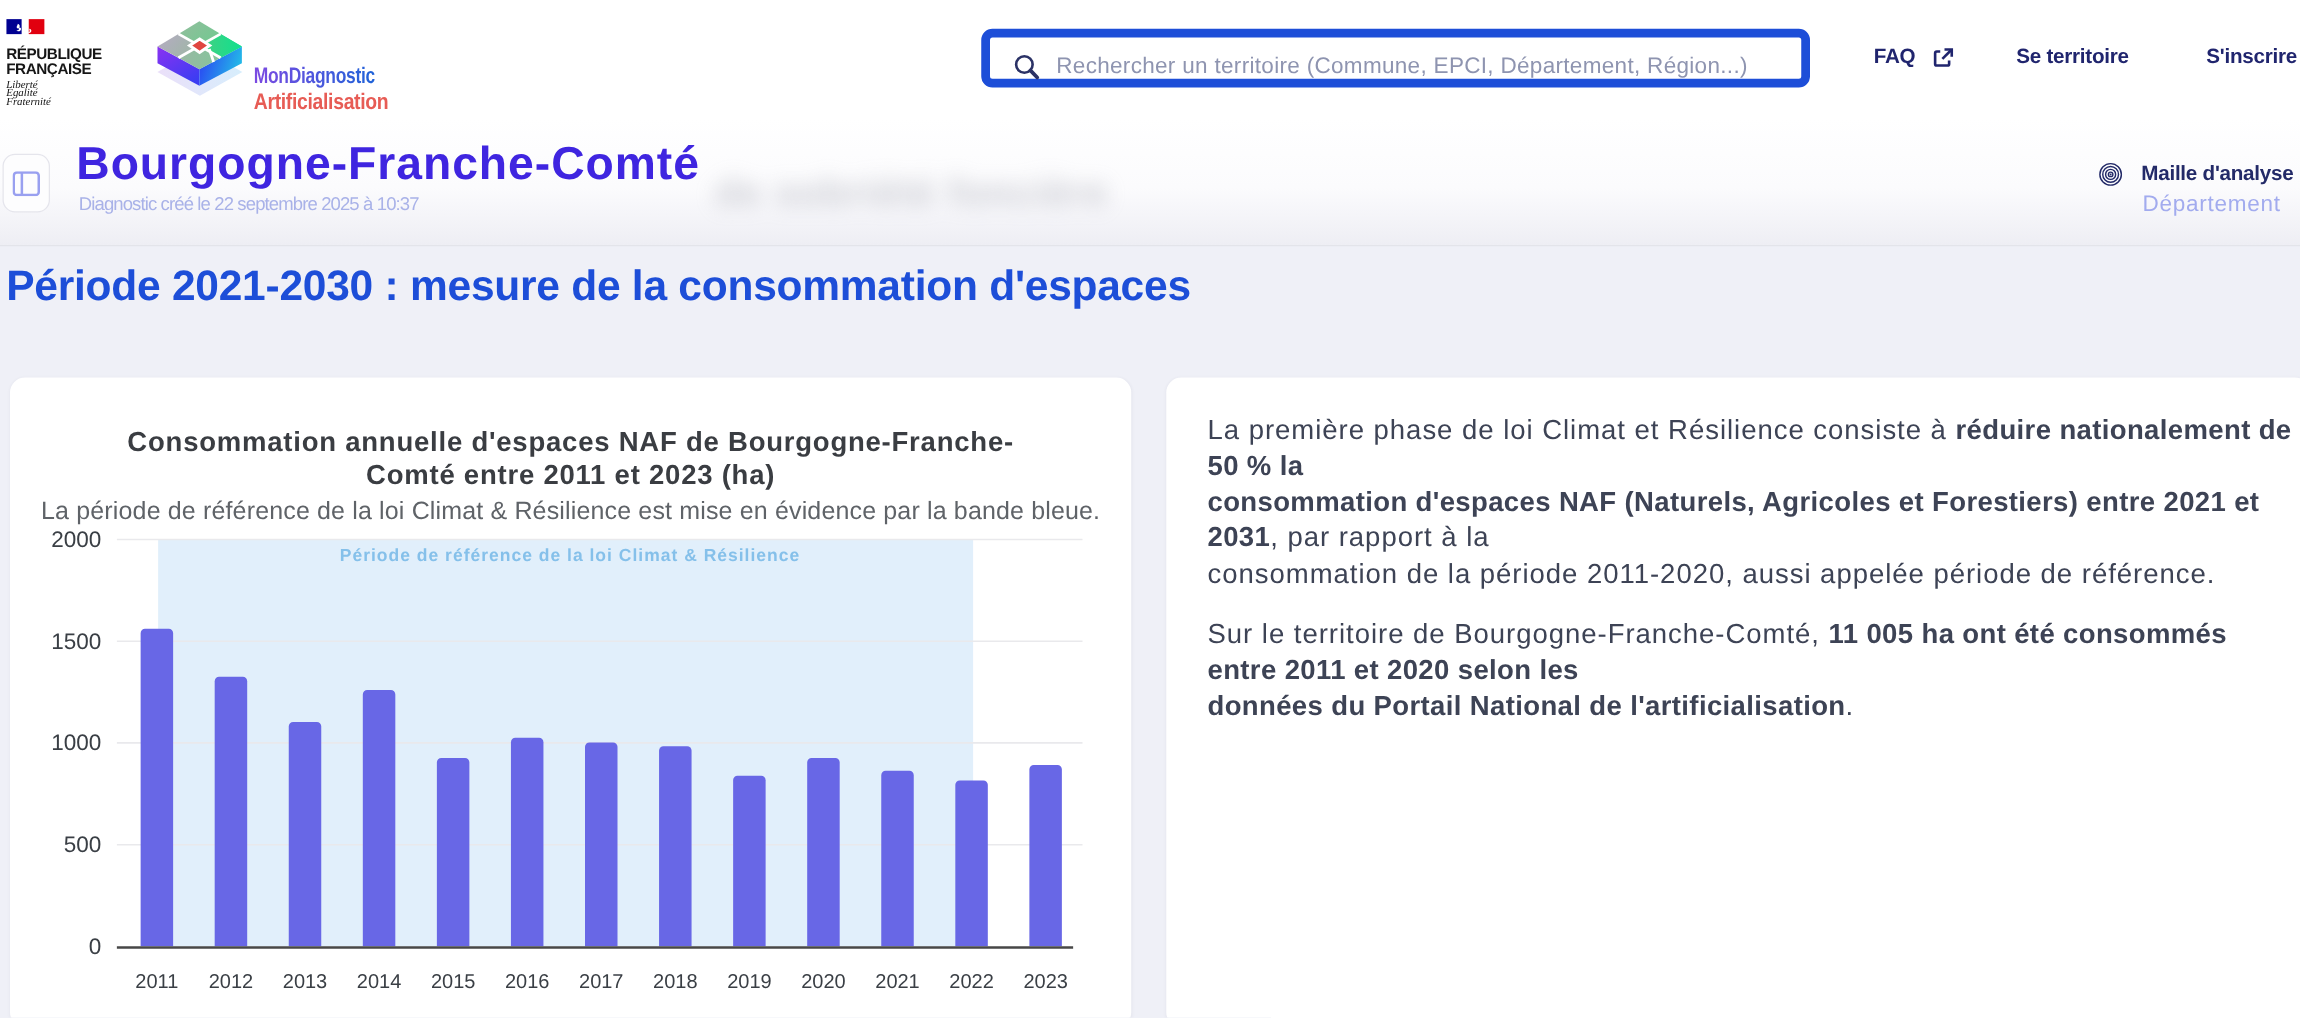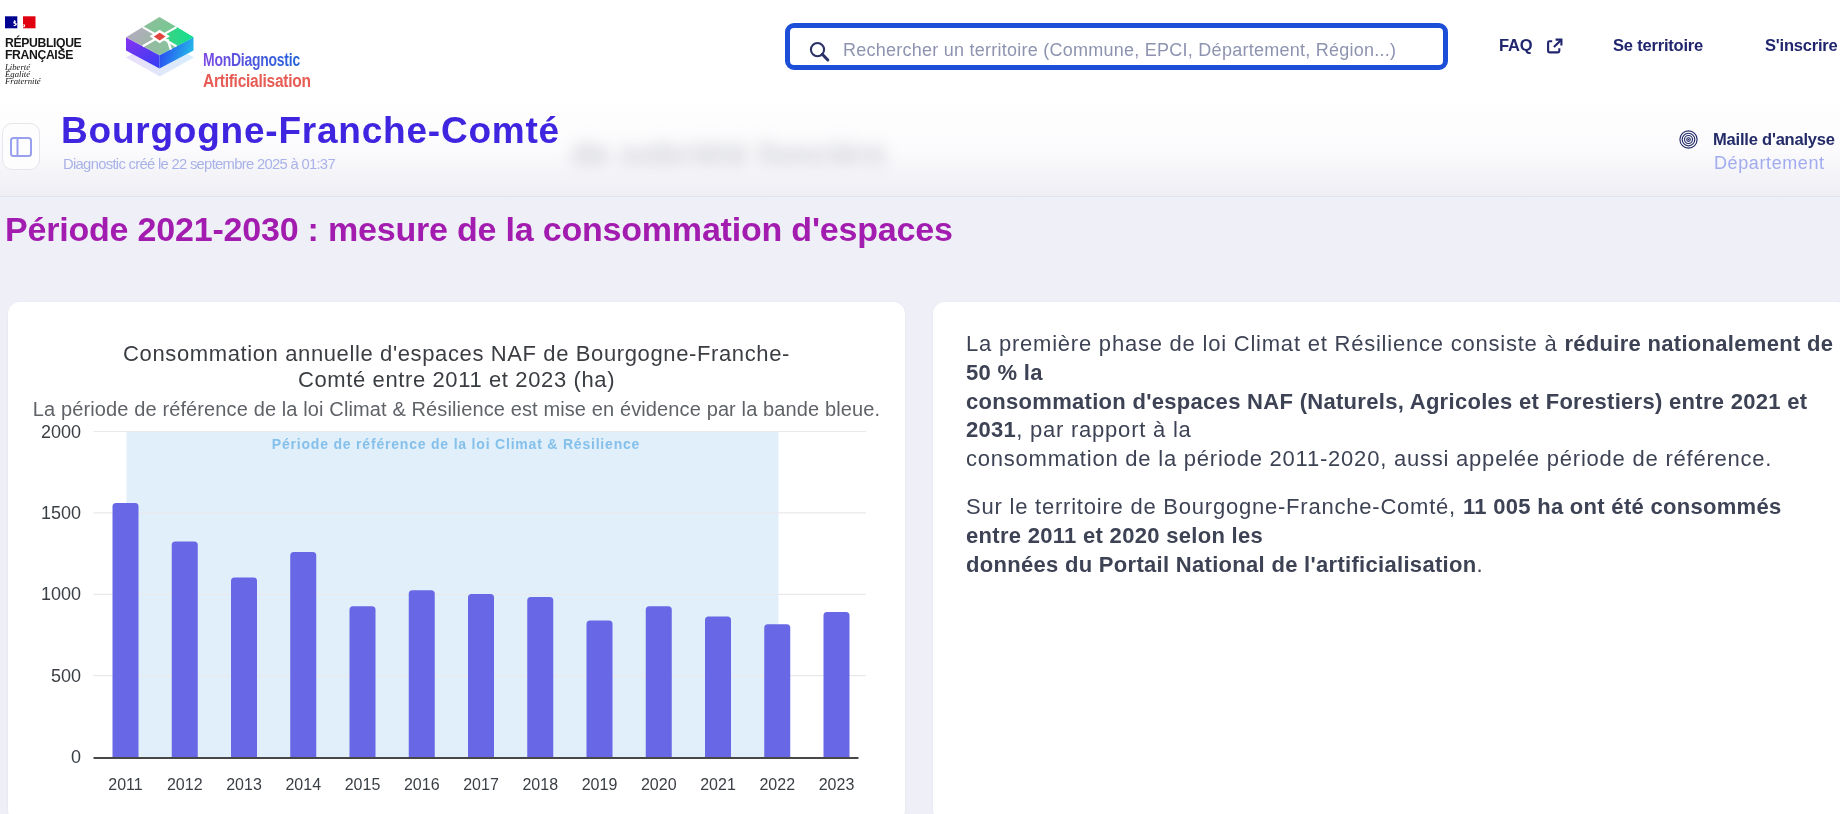--- a/index.html
+++ b/index.html
@@ -18,43 +18,43 @@
 
   
   #brandtxt { position:absolute; left:203px; top:25.5px; font-weight:700; font-size:18px; line-height:21.8px; letter-spacing:-0.3px;margin-top:24px; }
   #brandtxt > div { transform-origin:left top; }
   #brandtxt .l1 { transform:scaleX(0.775); }
   #brandtxt .l2 { transform:scaleX(0.862); }
   #brandtxt .l1 { background:linear-gradient(90deg,#7c4ae2,#1f63d8); -webkit-background-clip:text; background-clip:text; color:transparent; }
   #brandtxt .l2 { color:#e75c55; }
 
   
-  #search { position:absolute; left:785px; top:23px; width:663px; height:47px; background:#fff; border:5px solid #1d4ed8; border-radius:9px; }
+  #search { position:absolute; left:785px; top:23px; width:663px; height:47px; background:#fff; border:7px solid #1d4ed8; border-radius:9px; }
   #search .ph { position:absolute; left:53px; top:12px; font-size:18px; color:#8e94b0; letter-spacing:0.25px; }
 
   .navlink { position:absolute; top:36px; font-weight:700; font-size:16.5px; color:#20256e; letter-spacing:-0.2px; }
 
   
   #band { position:absolute; left:0; top:94px; width:1840px; height:103px; background:linear-gradient(#ffffff 0%, #fbfbfd 55%, #eeeef4 100%); border-bottom:1px solid #e3e4ea; }
   #toggle { position:absolute; left:2px; top:29px; width:38px; height:47px; background:#fdfdfe; border:1px solid #e5e5ec; border-radius:10px; }
   #h1 { position:absolute; left:61px; top:15.5px; font-size:37px; font-weight:700; color:#3f25e0; letter-spacing:0.78px; }
   #h1sub { position:absolute; left:63px; top:62px; font-size:14.8px; color:#a9b2e8; letter-spacing:-0.7px; }
   #blurtxt { position:absolute; left:572px; top:42px; font-size:31px; font-weight:700; color:#a2a4af; opacity:0.55; filter:blur(8px); white-space:nowrap; letter-spacing:1px; }
   #maille { position:absolute; left:1713px; top:36px; font-weight:700; font-size:16.5px; color:#232a68; letter-spacing:-0.2px; }
   #maille2 { position:absolute; left:1714px; top:59px; font-size:18px; color:#a2abee; letter-spacing:0.6px; }
 
   
-  #h2 { position:absolute; left:5px; top:210px; font-size:34px; font-weight:700; color:#a21caf; letter-spacing:-0.2px; }
+  #h2 { position:absolute; left:5px; top:210px; font-size:34px; font-weight:700; color:#1d4ed8; letter-spacing:-0.2px; }
 
   
   .card { position:absolute; background:#ffffff; border-radius:12px; box-shadow:0 1px 3px rgba(30,30,60,0.06); }
   #card-left  { left:8px;   top:302px; width:897px; height:520px; }
   #card-right { left:933px; top:302px; width:915px; height:520px; }
 
-  #ctitle { position:absolute; left:0; top:39px; width:897px; text-align:center; font-weight:400; font-size:22px; line-height:26px; color:#3a3d42; letter-spacing:0.62px; }
+  #ctitle { position:absolute; left:0; top:39px; width:897px; text-align:center; font-weight:700; font-size:22px; line-height:26px; color:#3a3d42; letter-spacing:0.62px; }
   #csub   { position:absolute; left:0; top:96px; width:897px; text-align:center; font-size:20px; color:#5f6368; letter-spacing:0.12px; }
 
   
   #rtext { position:absolute; left:33px; top:28px; width:870px; font-size:22px; line-height:28.8px; color:#3d4355; letter-spacing:0.78px; }
   #rtext b { letter-spacing:0.3px; }
   #rtext p + p { margin-top:19px; }
   #rtext b { font-weight:700; }
 </style>
 </head>
 <body>
@@ -148,21 +148,21 @@
 
   <div id="band">
     <div id="blurtxt">de sobriété foncière</div>
     <div id="toggle">
       <svg class="abs" style="left:7px; top:13px;" width="22" height="20" viewBox="0 0 22 20">
         <rect x="1" y="1" width="20" height="18" rx="2.5" fill="none" stroke="#99a0f0" stroke-width="2"></rect>
         <line x1="7.5" y1="1" x2="7.5" y2="19" stroke="#99a0f0" stroke-width="2"></line>
       </svg>
     </div>
     <div id="h1">Bourgogne-Franche-Comté</div>
-    <div id="h1sub">Diagnostic créé le 22 septembre 2025 à 01:37</div>
+    <div id="h1sub">Diagnostic créé le 22 septembre 2025 à 10:37</div>
 
     <svg class="abs" style="left:1679px; top:36px;" width="19" height="19" viewBox="0 0 19 19">
       <circle cx="9.5" cy="9.5" r="8.6" fill="none" stroke="#232a68" stroke-width="1.15"></circle>
       <circle cx="9.5" cy="9.5" r="6.3" fill="none" stroke="#232a68" stroke-width="1.15"></circle>
       <circle cx="9.5" cy="9.5" r="4" fill="none" stroke="#232a68" stroke-width="1.15"></circle>
       <circle cx="9.5" cy="9.5" r="1.8" fill="none" stroke="#232a68" stroke-width="1.15"></circle>
       <circle cx="9.5" cy="9.5" r="0.8" fill="#232a68"></circle>
     </svg>
     <div id="maille">Maille d'analyse</div>
     <div id="maille2">Département</div>

